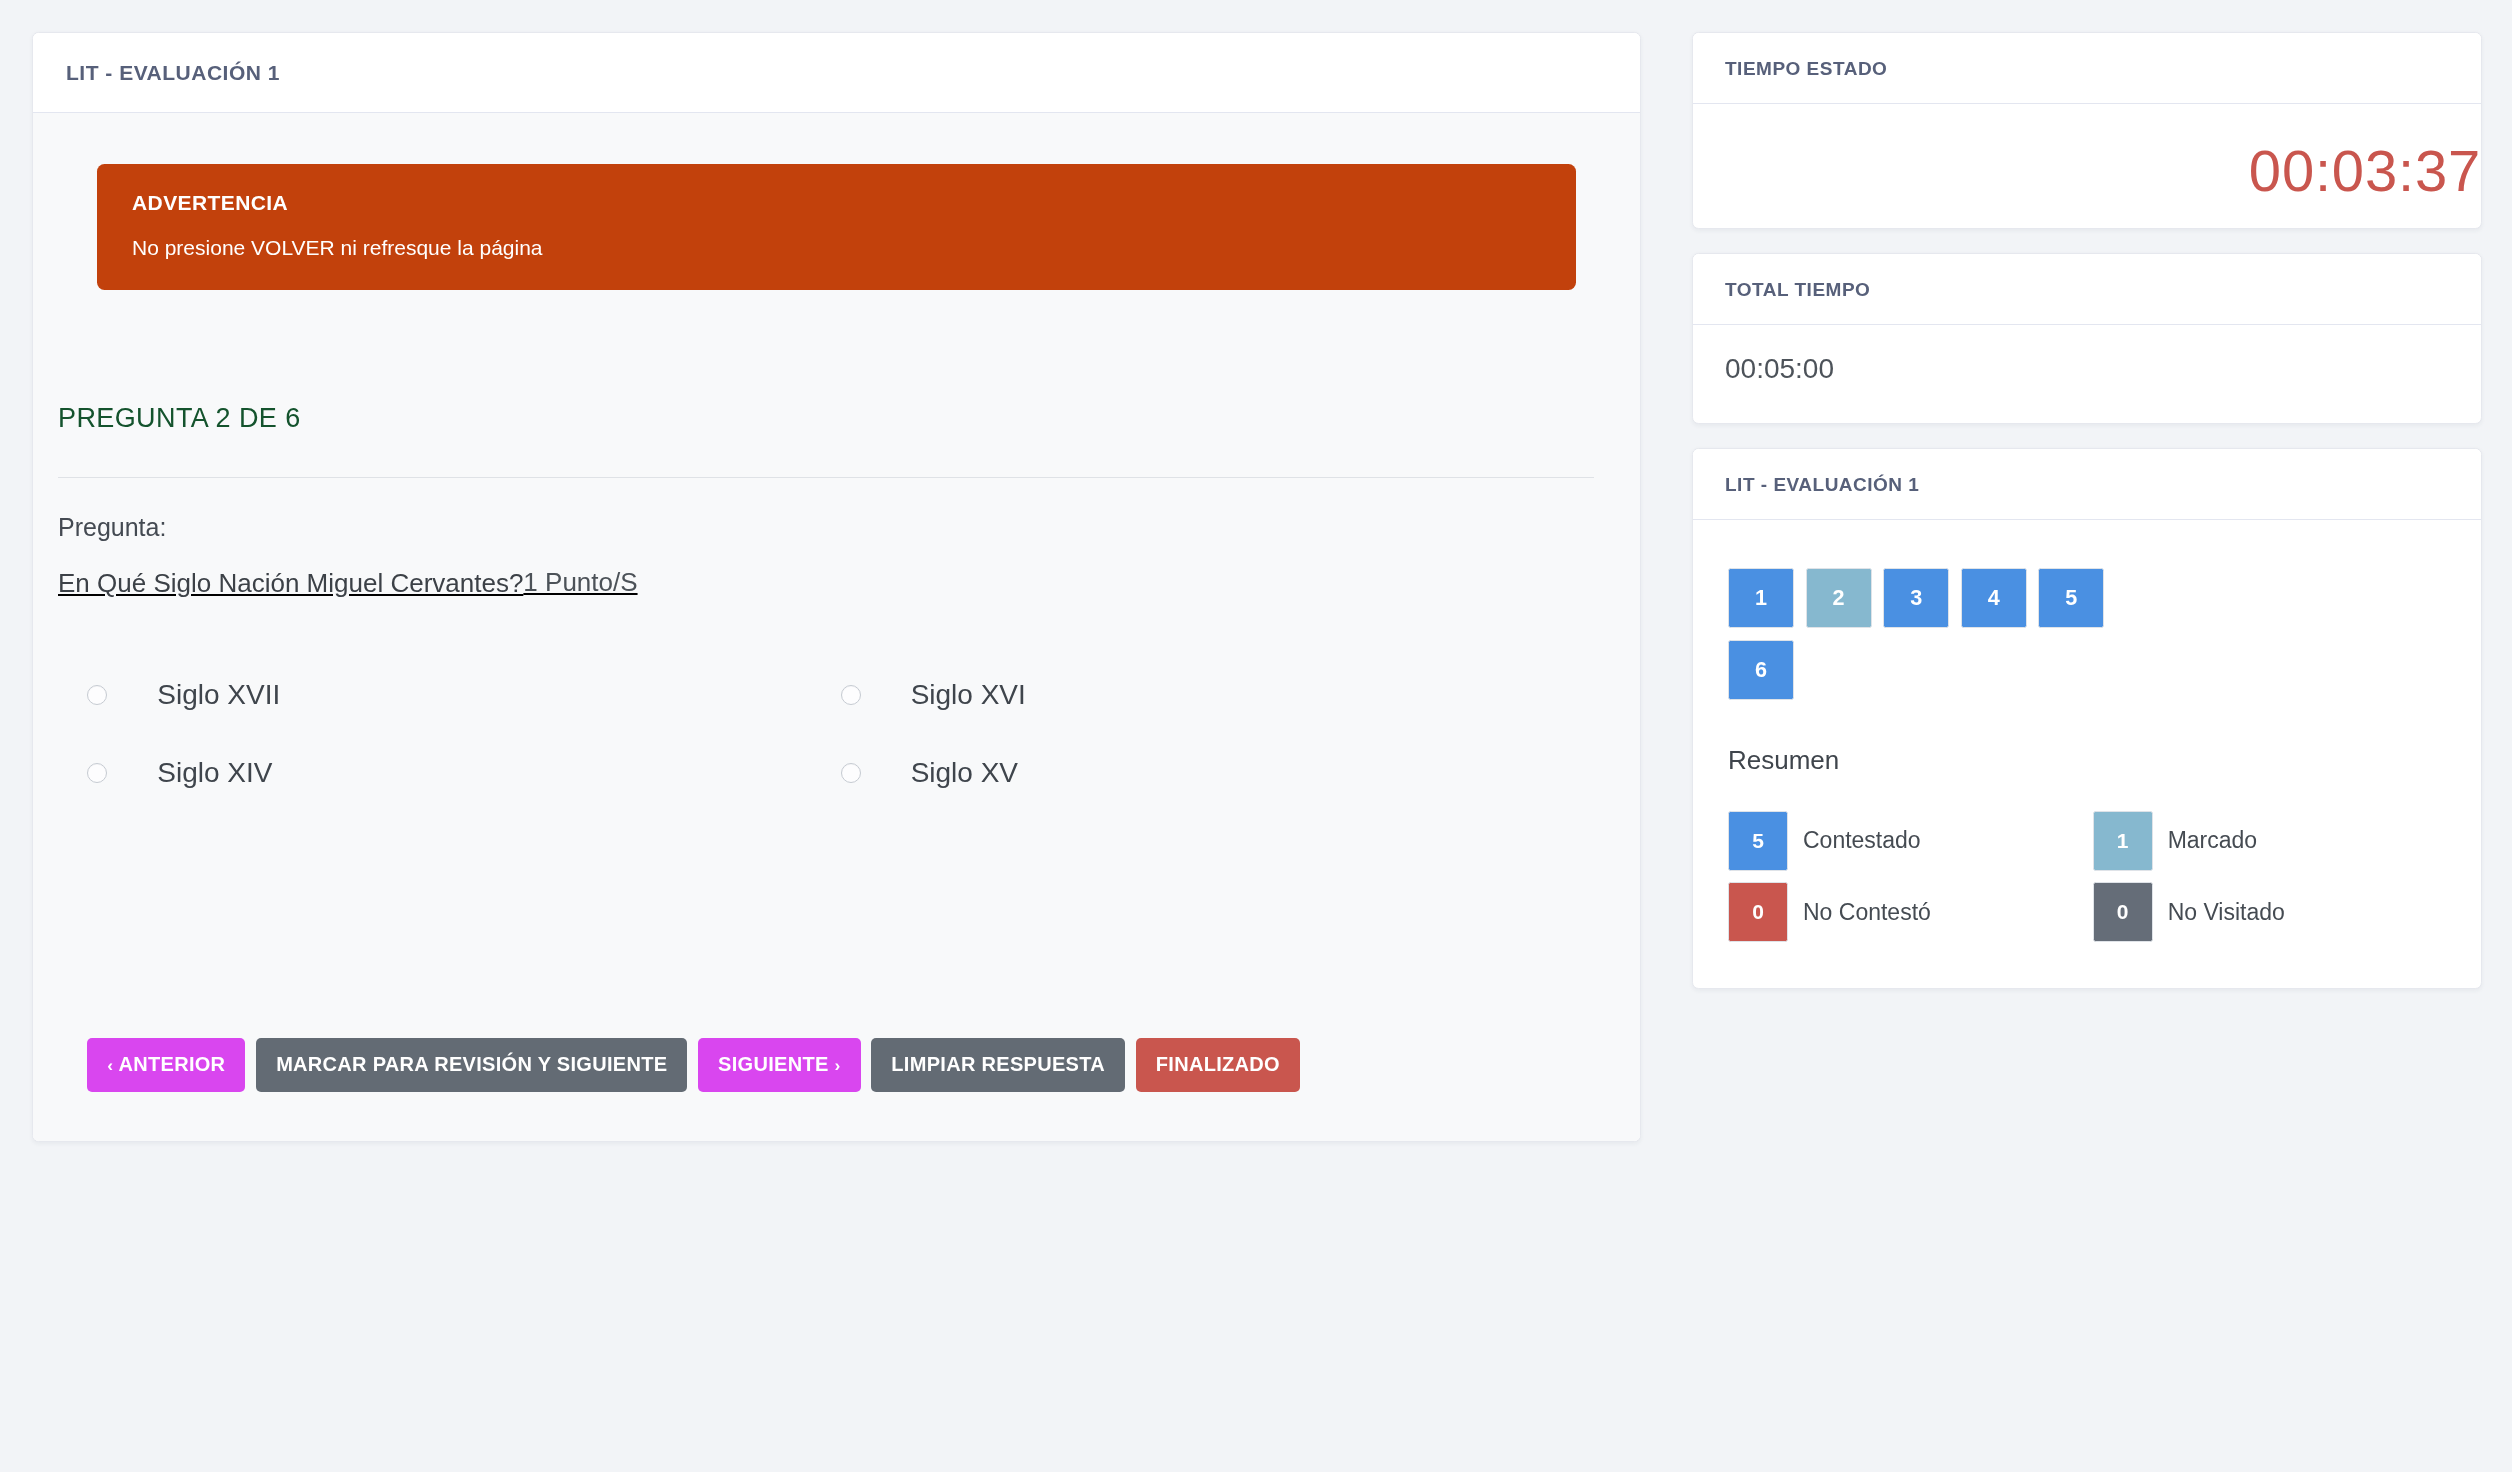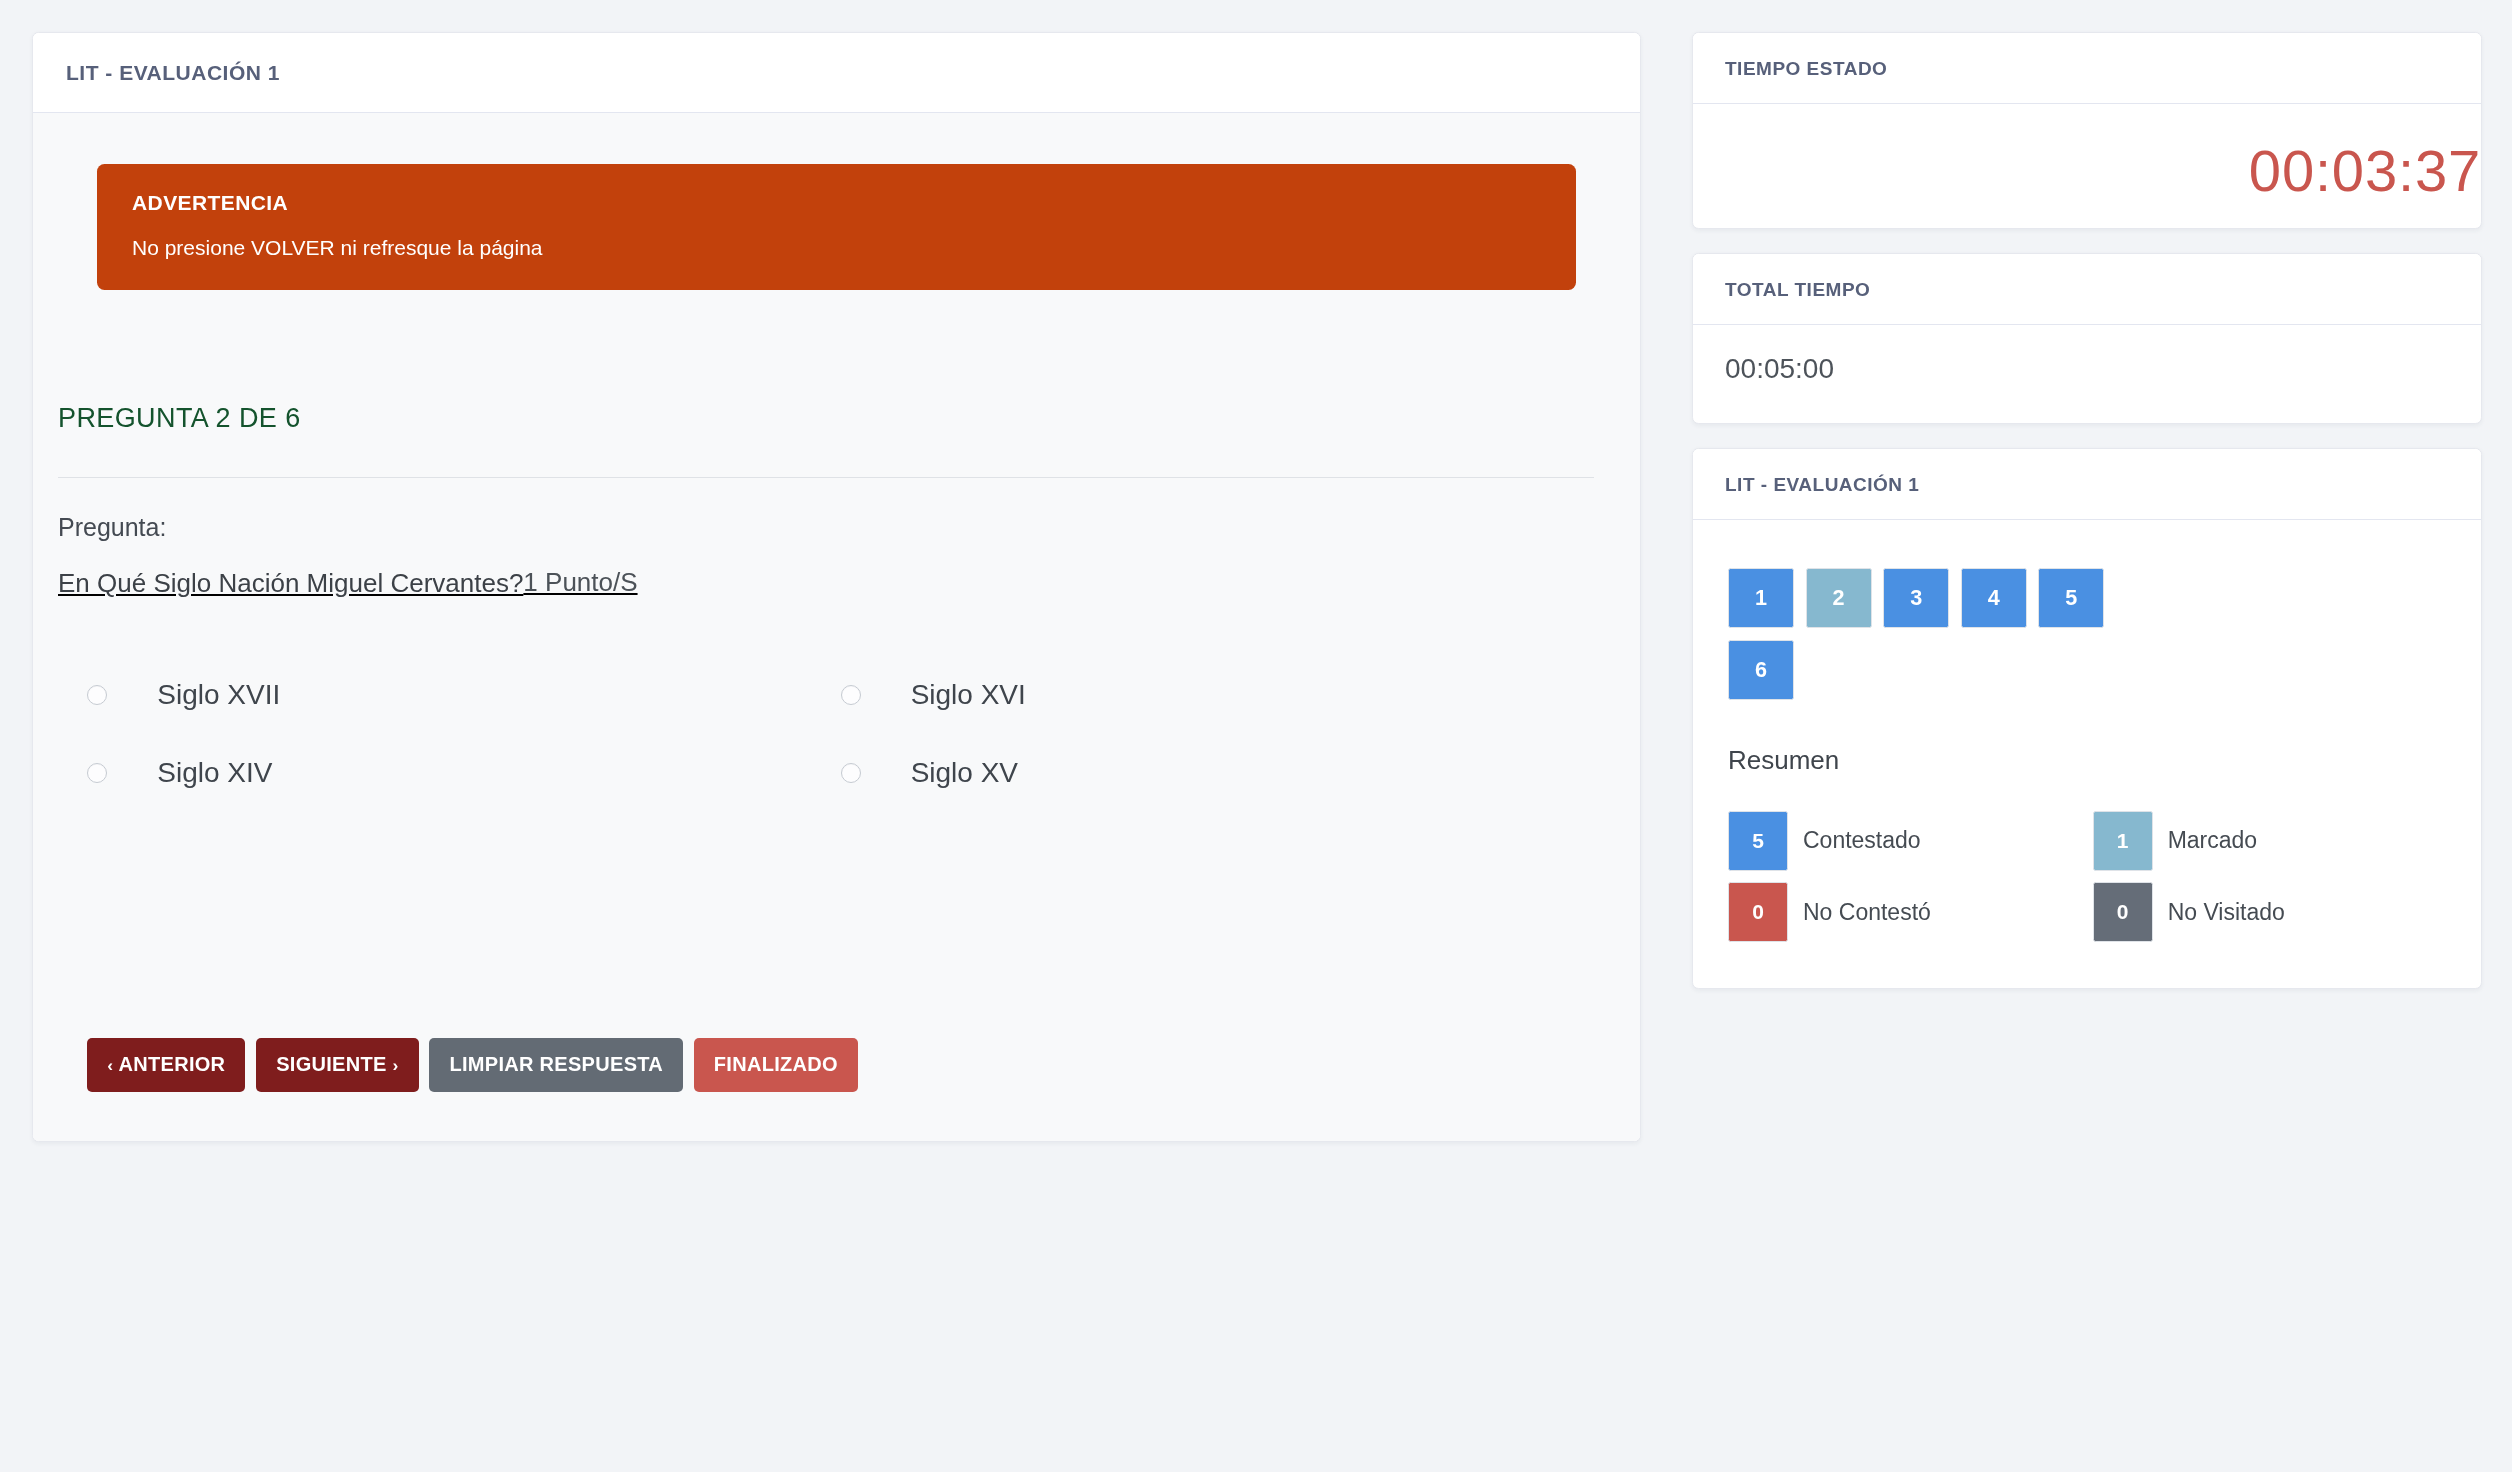--- a/index.html
+++ b/index.html
@@ -146,21 +146,21 @@
     font-size: 20px;
     font-weight: 700;
     letter-spacing: 0.3px;
     text-transform: uppercase;
     padding: 16px 20px 17.4px 20px;
     cursor: pointer;
     font-family: inherit;
     white-space: nowrap;
     line-height: 1;
   }
-  .btn-blue  { background: #7f1d1d; }
+  .btn-blue  { background: #d946ef; }
   .btn-gray  { background: #636b74; }
   .btn-red   { background: #c9564e; }
   .btn .chev { font-size: 17.4px; }
 
   
   .right-col { width: 790px; flex: 0 0 790px; display: flex; flex-direction: column; gap: 24px; }
   .right-col .card-head { padding: 25px 32px 23px 32px; }
   .right-col .card-title { font-size: 19px; }
 
   .timer-body {
@@ -283,20 +283,21 @@
             <span class="option-label">Siglo XIV</span>
           </label>
           <label class="option">
             <span class="radio"></span>
             <span class="option-label">Siglo XV</span>
           </label>
         </div>
 
         <div class="btn-bar">
           <button class="btn btn-blue"><span class="chev">‹</span> <span>ANTERIOR</span></button>
+          <button class="btn btn-gray">MARCAR PARA REVISIÓN Y SIGUIENTE</button>
           <button class="btn btn-blue"><span>SIGUIENTE</span> <span class="chev">›</span></button>
           <button class="btn btn-gray">LIMPIAR RESPUESTA</button>
           <button class="btn btn-red">FINALIZADO</button>
         </div>
 
       </div>
     </div>
   </div>
 
   <div class="right-col">

